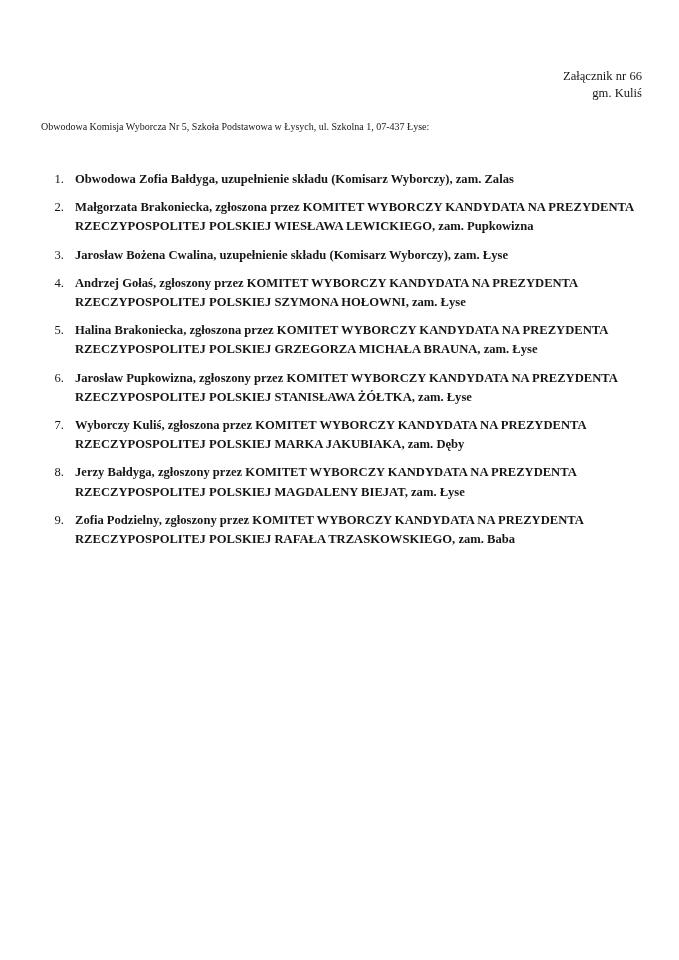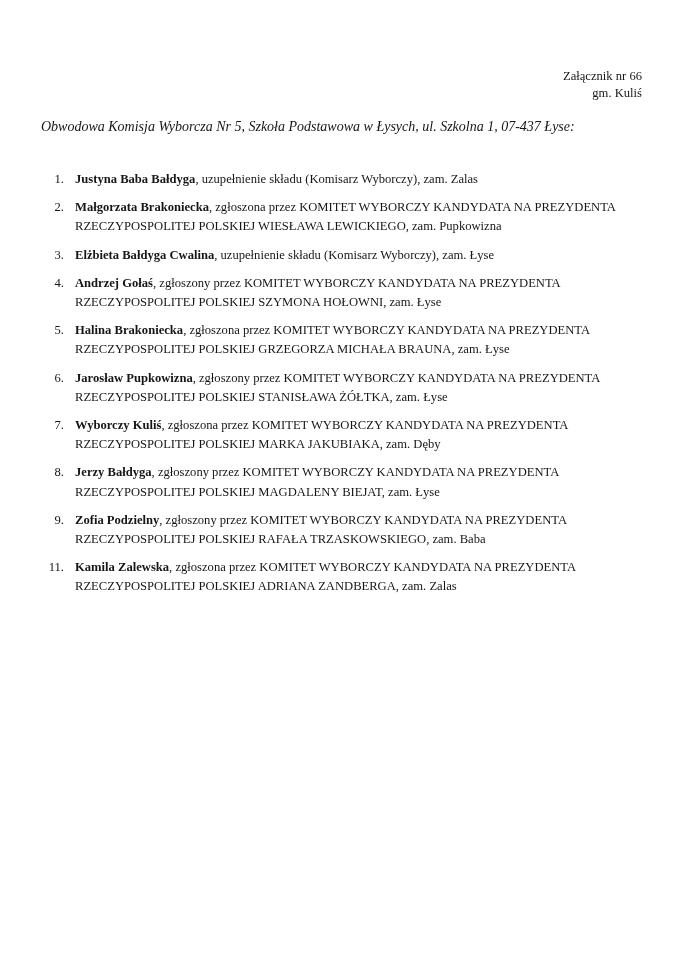--- a/index.html
+++ b/index.html
@@ -36,23 +36,22 @@
     white-space: nowrap;
   }
   .doc-header .hdr-line { display: block; }
 
   
   .intro {
     position: absolute;
     top: 118px;
     left: 41px;
     right: 37px;
-    font-size: 14px;
+    font-size: 10px;
     line-height: 18px;
-    font-style: italic;
   }
 
   
   .member-list {
     position: absolute;
     top: 170px;
     left: 41px;
     right: 30px;
   }
   .member-item {
@@ -73,47 +72,47 @@
   .member-text {
     flex: 1 1 auto;
     font-size: 12.6px;
     line-height: 19.2px;
     text-align: left;
   }
   .member-name {
     font-weight: bold;
   }
   .member-rest {
-    font-weight: normal;
+    font-weight: bold;
   }
 </style>
 </head>
 <body>
 
 <div class="page">
 
   <div class="doc-header">
     <span class="hdr-line">Załącznik nr 66</span>
     <span class="hdr-line">gm. Kuliś</span>
   </div>
 
   <div class="intro">Obwodowa Komisja Wyborcza Nr 5, Szkoła Podstawowa w Łysych, ul. Szkolna 1, 07-437 Łyse:</div>
 
   <div class="member-list">
       <div class="member-item">
         <div class="member-num">1.</div>
-        <div class="member-text"><span class="member-name">Justyna Baba Bałdyga</span><span class="member-rest">, uzupełnienie składu (Komisarz Wyborczy), zam. Zalas</span></div>
+        <div class="member-text"><span class="member-name">Obwodowa Zofia Bałdyga</span><span class="member-rest">, uzupełnienie składu (Komisarz Wyborczy), zam. Zalas</span></div>
       </div>
       <div class="member-item">
         <div class="member-num">2.</div>
         <div class="member-text"><span class="member-name">Małgorzata Brakoniecka</span><span class="member-rest">, zgłoszona przez KOMITET WYBORCZY KANDYDATA NA PREZYDENTA RZECZYPOSPOLITEJ POLSKIEJ WIESŁAWA LEWICKIEGO, zam. Pupkowizna</span></div>
       </div>
       <div class="member-item">
         <div class="member-num">3.</div>
-        <div class="member-text"><span class="member-name">Elżbieta Bałdyga Cwalina</span><span class="member-rest">, uzupełnienie składu (Komisarz Wyborczy), zam. Łyse</span></div>
+        <div class="member-text"><span class="member-name">Jarosław Bożena Cwalina</span><span class="member-rest">, uzupełnienie składu (Komisarz Wyborczy), zam. Łyse</span></div>
       </div>
       <div class="member-item">
         <div class="member-num">4.</div>
         <div class="member-text"><span class="member-name">Andrzej Gołaś</span><span class="member-rest">, zgłoszony przez KOMITET WYBORCZY KANDYDATA NA PREZYDENTA RZECZYPOSPOLITEJ POLSKIEJ SZYMONA HOŁOWNI, zam. Łyse</span></div>
       </div>
       <div class="member-item">
         <div class="member-num">5.</div>
         <div class="member-text"><span class="member-name">Halina Brakoniecka</span><span class="member-rest">, zgłoszona przez KOMITET WYBORCZY KANDYDATA NA PREZYDENTA RZECZYPOSPOLITEJ POLSKIEJ GRZEGORZA MICHAŁA BRAUNA, zam. Łyse</span></div>
       </div>
       <div class="member-item">
@@ -125,19 +124,15 @@
         <div class="member-text"><span class="member-name">Wyborczy Kuliś</span><span class="member-rest">, zgłoszona przez KOMITET WYBORCZY KANDYDATA NA PREZYDENTA RZECZYPOSPOLITEJ POLSKIEJ MARKA JAKUBIAKA, zam. Dęby</span></div>
       </div>
       <div class="member-item">
         <div class="member-num">8.</div>
         <div class="member-text"><span class="member-name">Jerzy Bałdyga</span><span class="member-rest">, zgłoszony przez KOMITET WYBORCZY KANDYDATA NA PREZYDENTA RZECZYPOSPOLITEJ POLSKIEJ MAGDALENY BIEJAT, zam. Łyse</span></div>
       </div>
       <div class="member-item">
         <div class="member-num">9.</div>
         <div class="member-text"><span class="member-name">Zofia Podzielny</span><span class="member-rest">, zgłoszony przez KOMITET WYBORCZY KANDYDATA NA PREZYDENTA RZECZYPOSPOLITEJ POLSKIEJ RAFAŁA TRZASKOWSKIEGO, zam. Baba</span></div>
       </div>
-      <div class="member-item">
-        <div class="member-num">11.</div>
-        <div class="member-text"><span class="member-name">Kamila Zalewska</span><span class="member-rest">, zgłoszona przez KOMITET WYBORCZY KANDYDATA NA PREZYDENTA RZECZYPOSPOLITEJ POLSKIEJ ADRIANA ZANDBERGA, zam. Zalas</span></div>
-      </div>
     </div>
 
 </div>
 
 </body></html>

